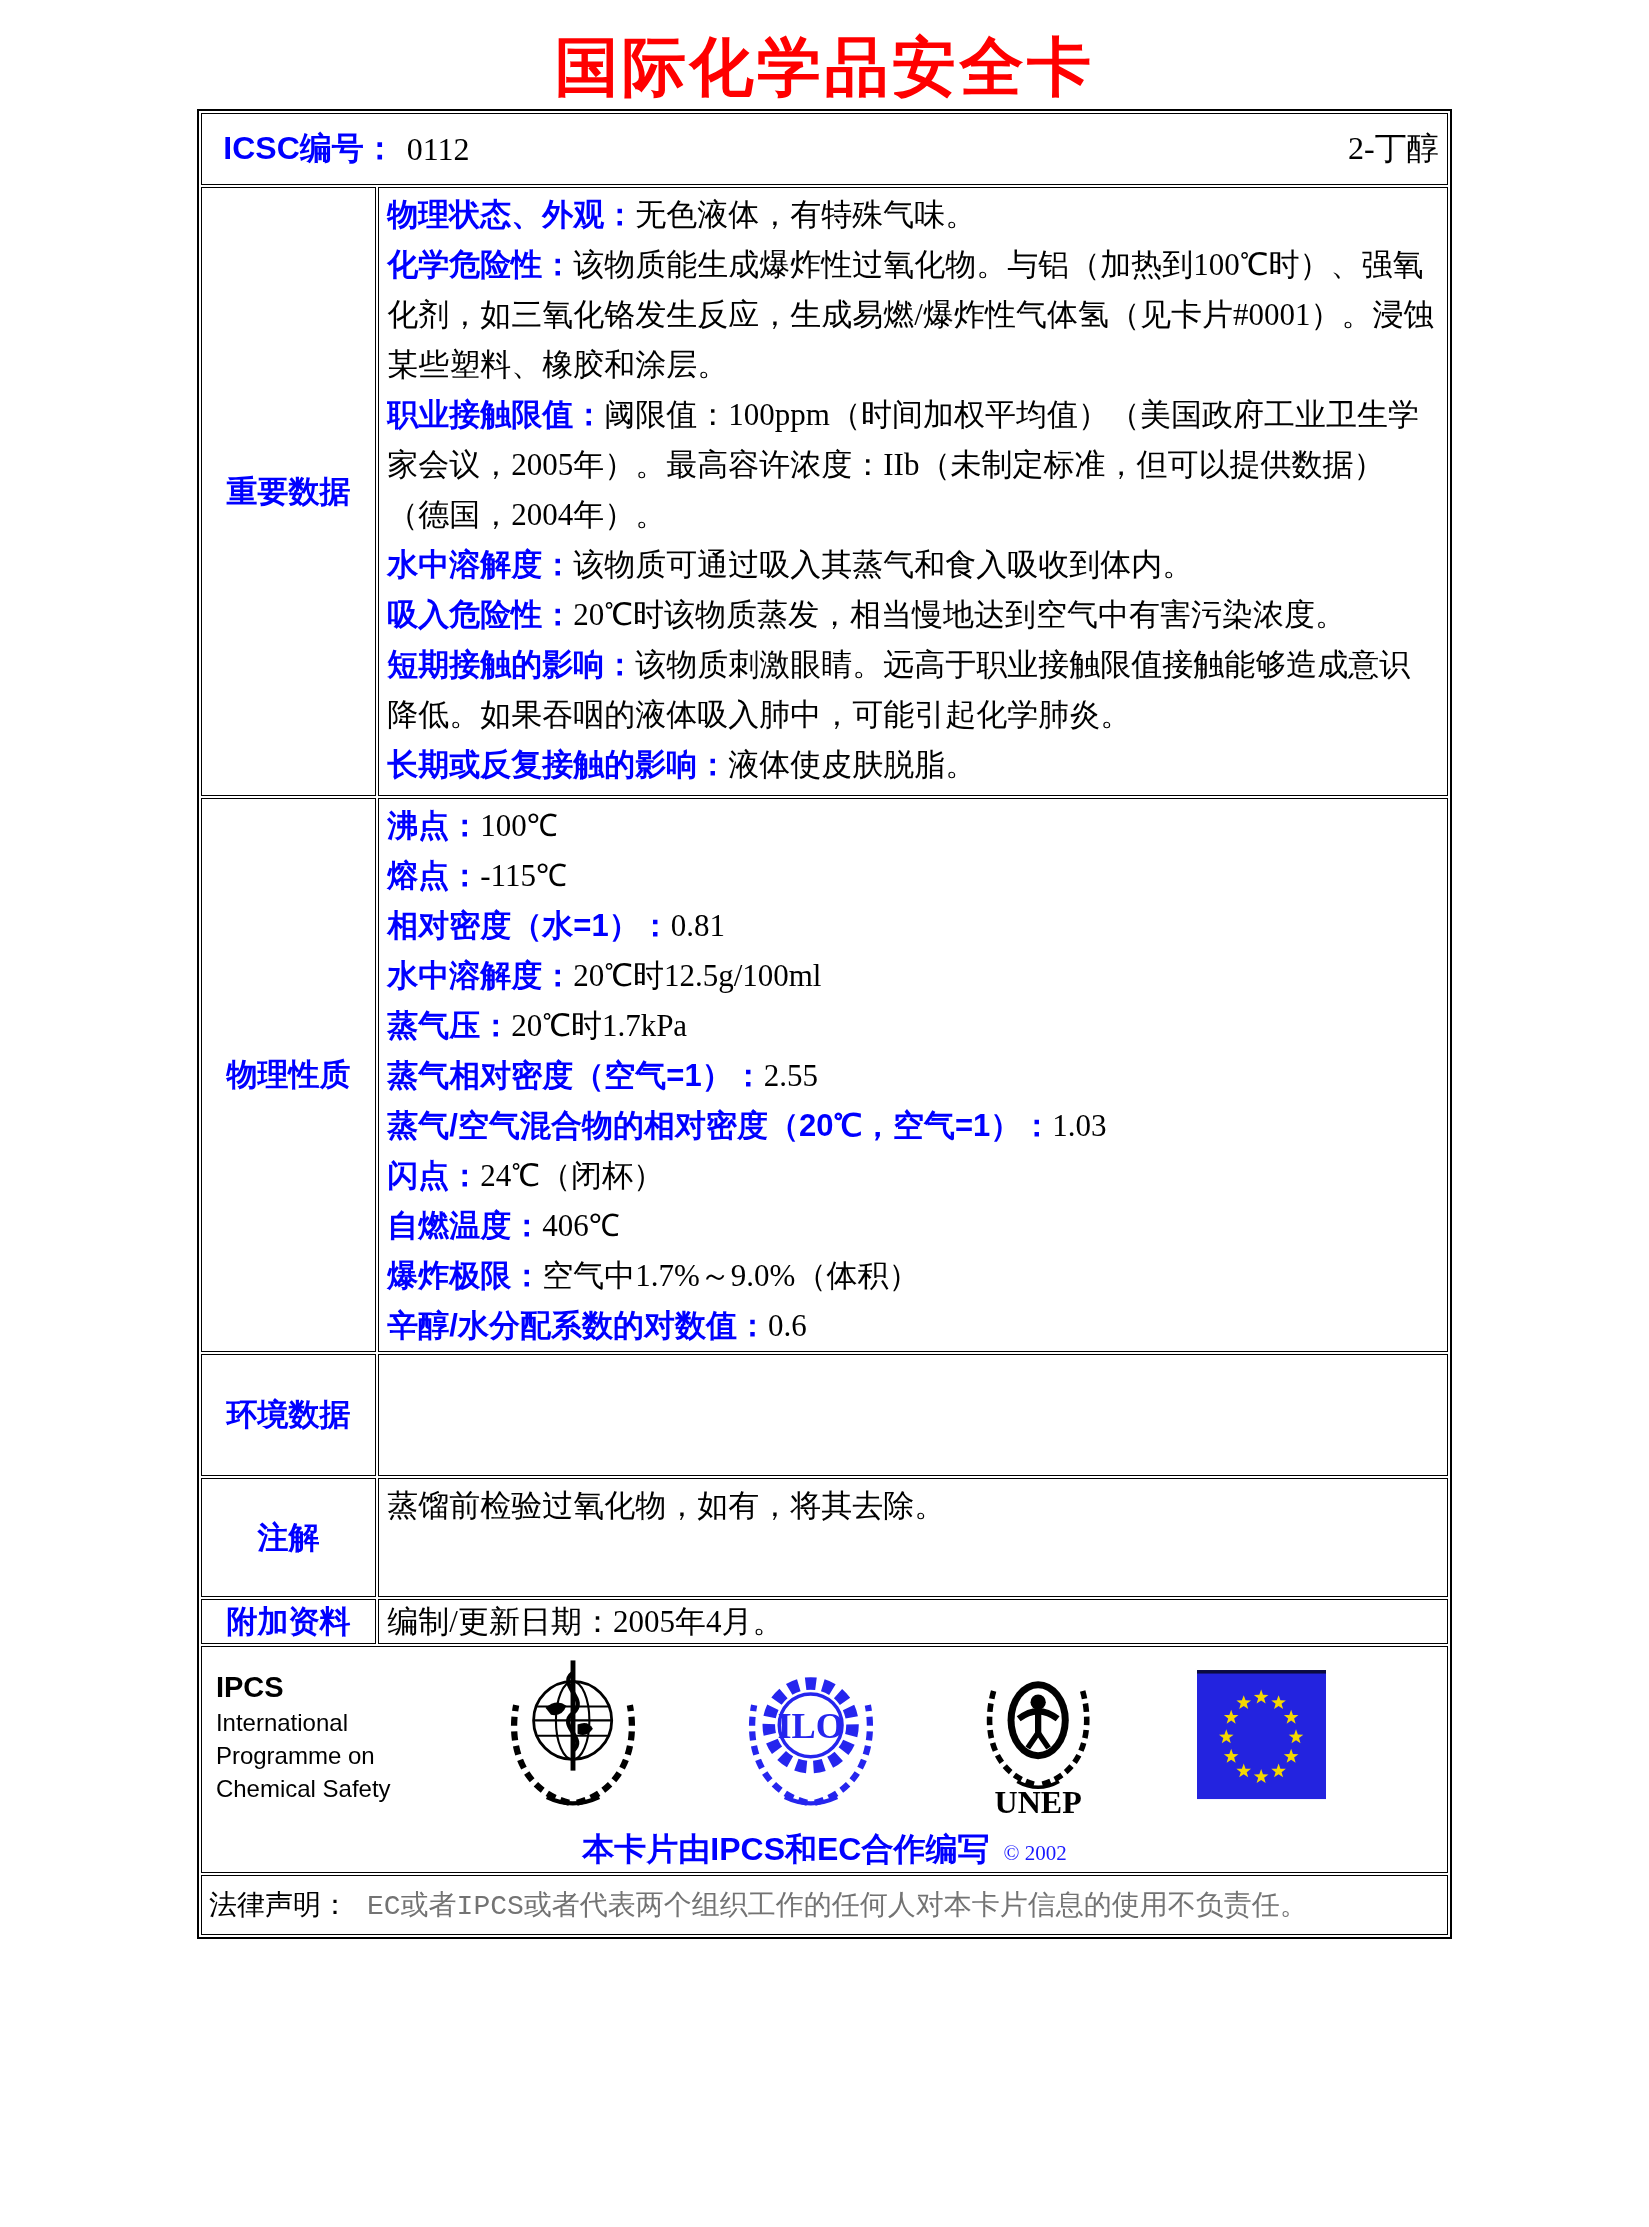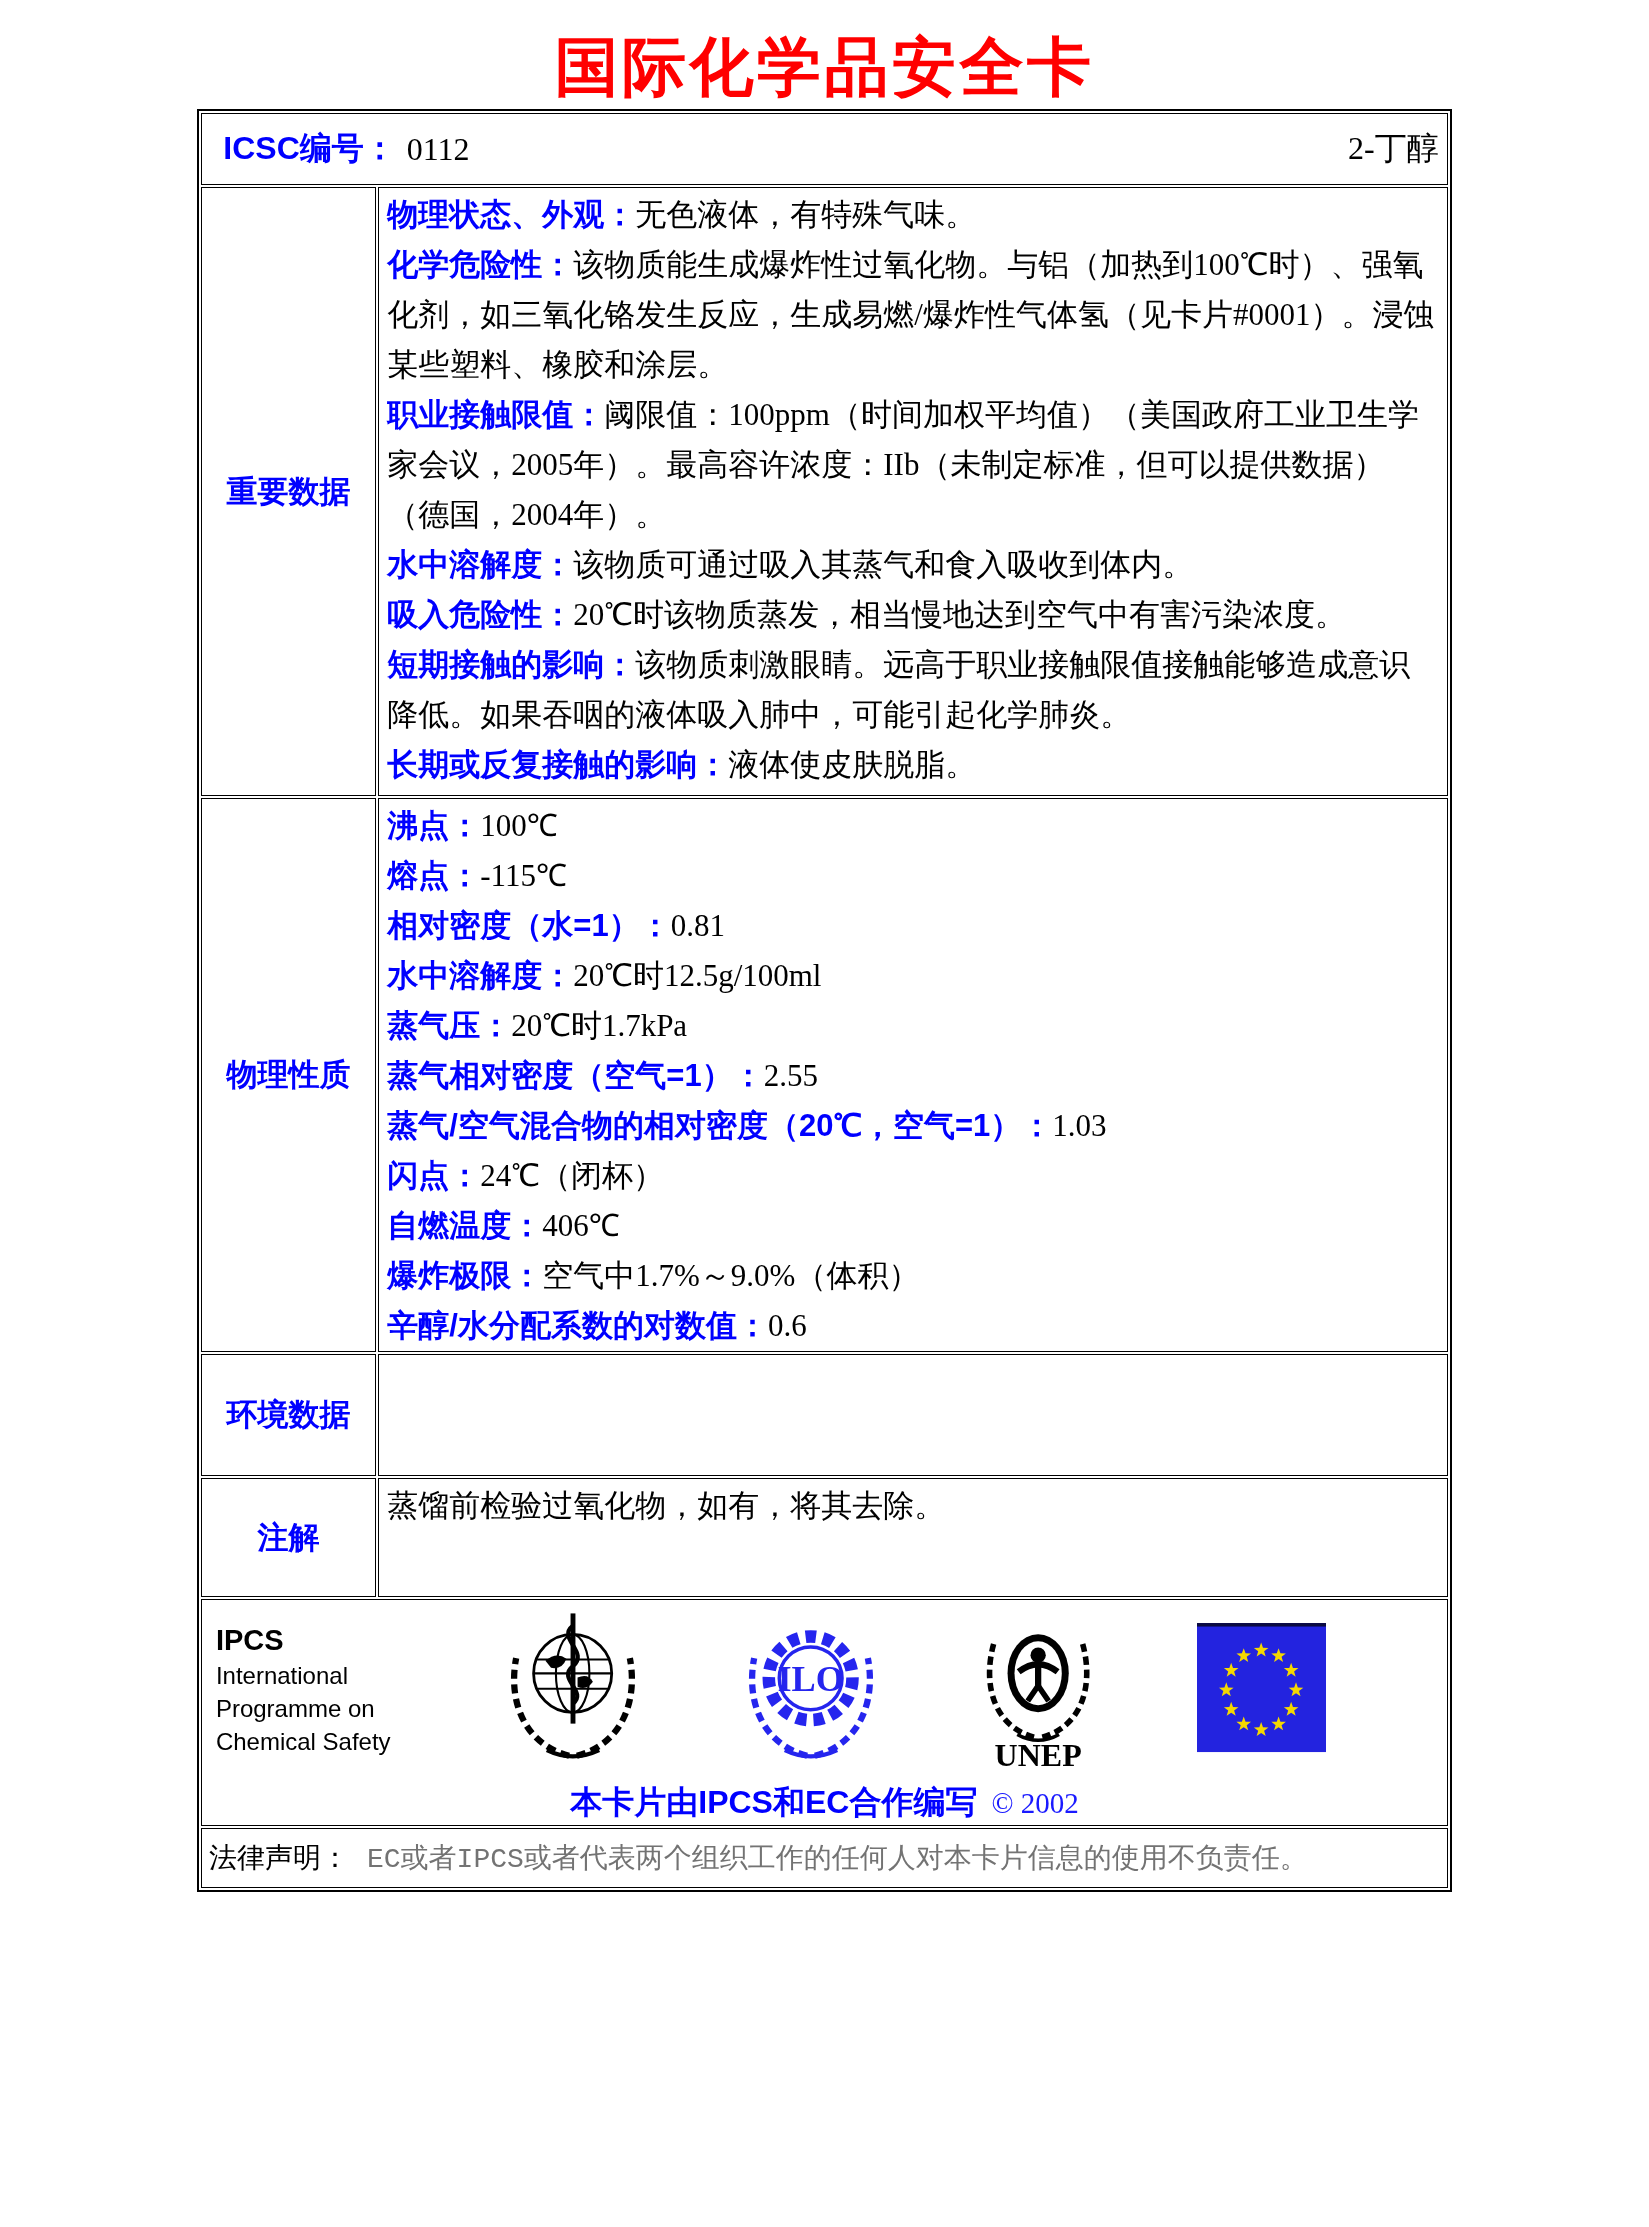--- a/index.html
+++ b/index.html
@@ -26,21 +26,21 @@
   .h-left{display:flex;align-items:center;}
   .footer-cell{vertical-align:top;padding:7px 9.7px 0 9.7px;}
   .logos-row{display:flex;justify-content:space-between;align-items:flex-start;
         margin:4.2px 111px 0 4.2px;}
   .ipcs-block{width:188px;color:#000;margin-top:9.7px;}
   .ipcs-title{font-weight:bold;font-size:29px;line-height:38px;}
   .ipcs-line{font-size:24px;line-height:33px;}
   .caption-row{text-align:center;margin-top:9.7px;}
   .caption-main{color:#0000ff;font-weight:bold;font-size:32px;
         font-family:"Liberation Sans",sans-serif;}
-  .caption-copy{color:#1a1aff;font-size:29px;font-family:"Liberation Serif",serif;
+  .caption-copy{color:#1a1aff;font-size:21px;font-family:"Liberation Serif",serif;
         margin-left:11px;}
   .legal-inner{display:flex;align-items:center;height:100%;padding:0 7px;font-size:28px;}
   .legal-label{font-weight:normal;color:#000;font-family:"Liberation Sans",sans-serif;
         white-space:nowrap;}
   .legal-text{color:#737373;font-family:Liberation Mono, monospace;margin-left:18px;}
   svg{display:block;}
 </style>
 </head>
 <body>
 
@@ -100,20 +100,24 @@
     <tr>
       <td class="label-cell" style="height:120px;">环境数据</td>
       <td class="content-cell"></td>
     </tr>
 
     <tr>
       <td class="label-cell" style="height:117px;">注解</td>
       <td class="content-cell">蒸馏前检验过氧化物，如有，将其去除。</td>
     </tr>
 
+    <tr>
+      <td class="label-cell" style="height:43px;">附加资料</td>
+      <td class="content-cell content-middle" style="line-height:1.2;">编制/更新日期：2005年4月。</td>
+    </tr>
 
     <tr>
       <td colspan="2" class="footer-cell" style="height:199px;">
         <div class="logos-row">
 
           <div class="ipcs-block">
             <div class="ipcs-title">IPCS</div>
             <div class="ipcs-line">International</div>
             <div class="ipcs-line">Programme on</div>
             <div class="ipcs-line">Chemical Safety</div>

